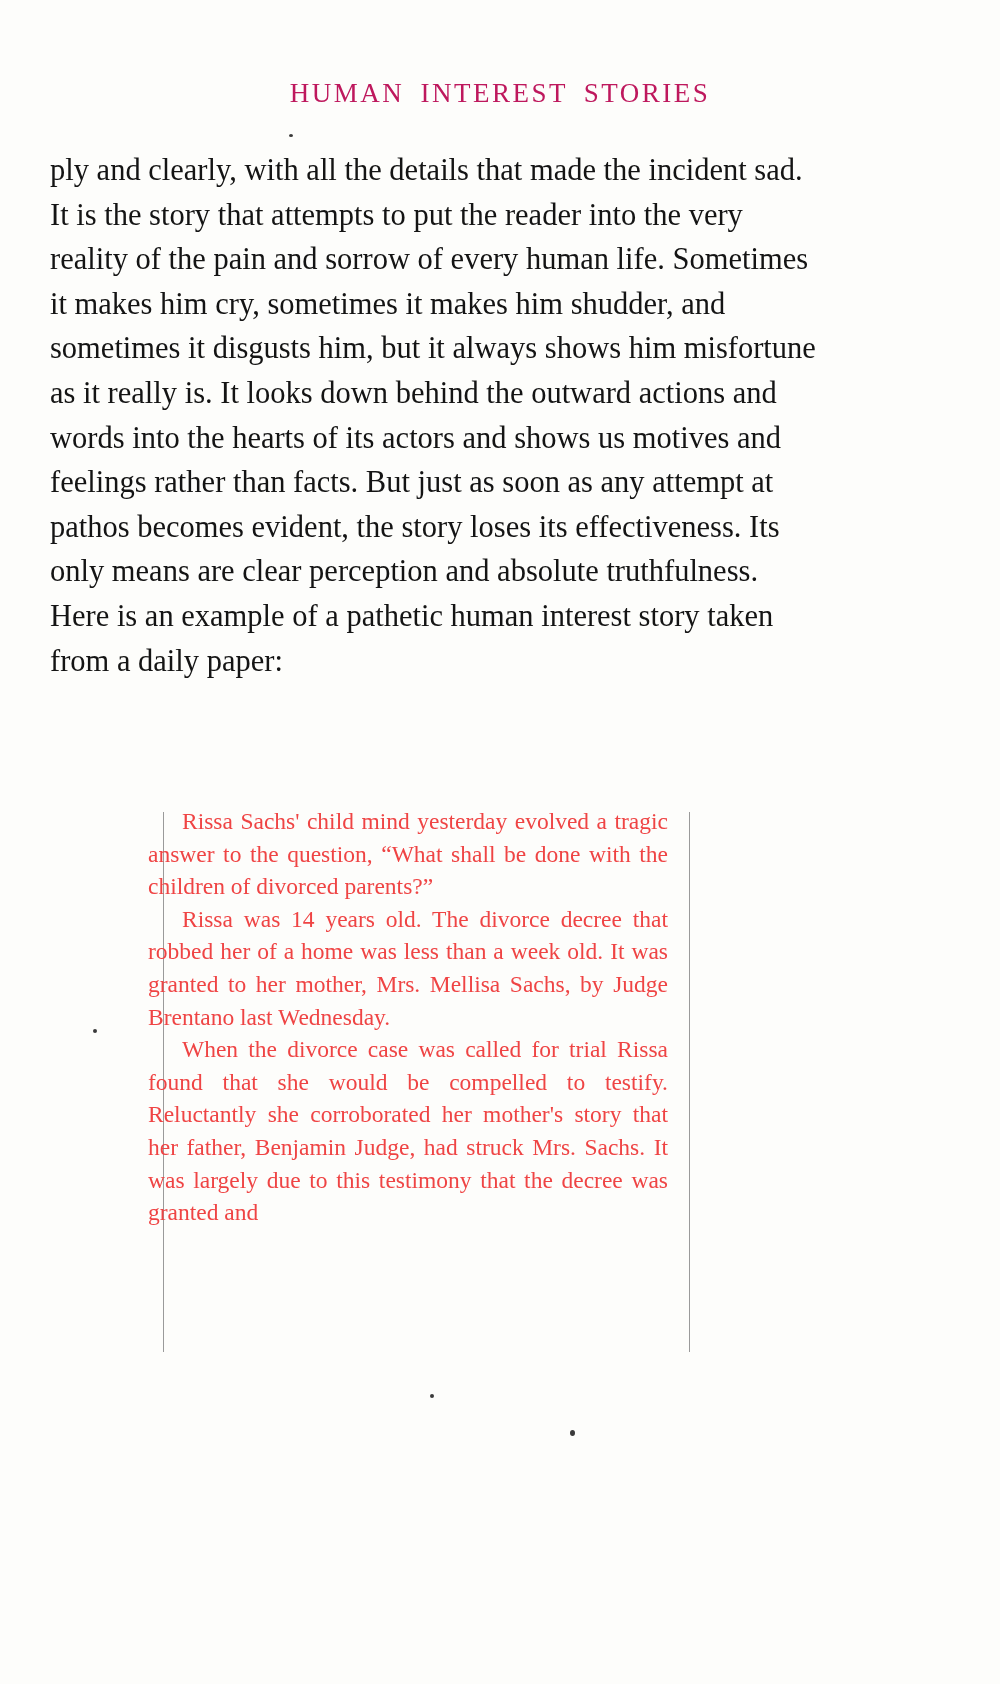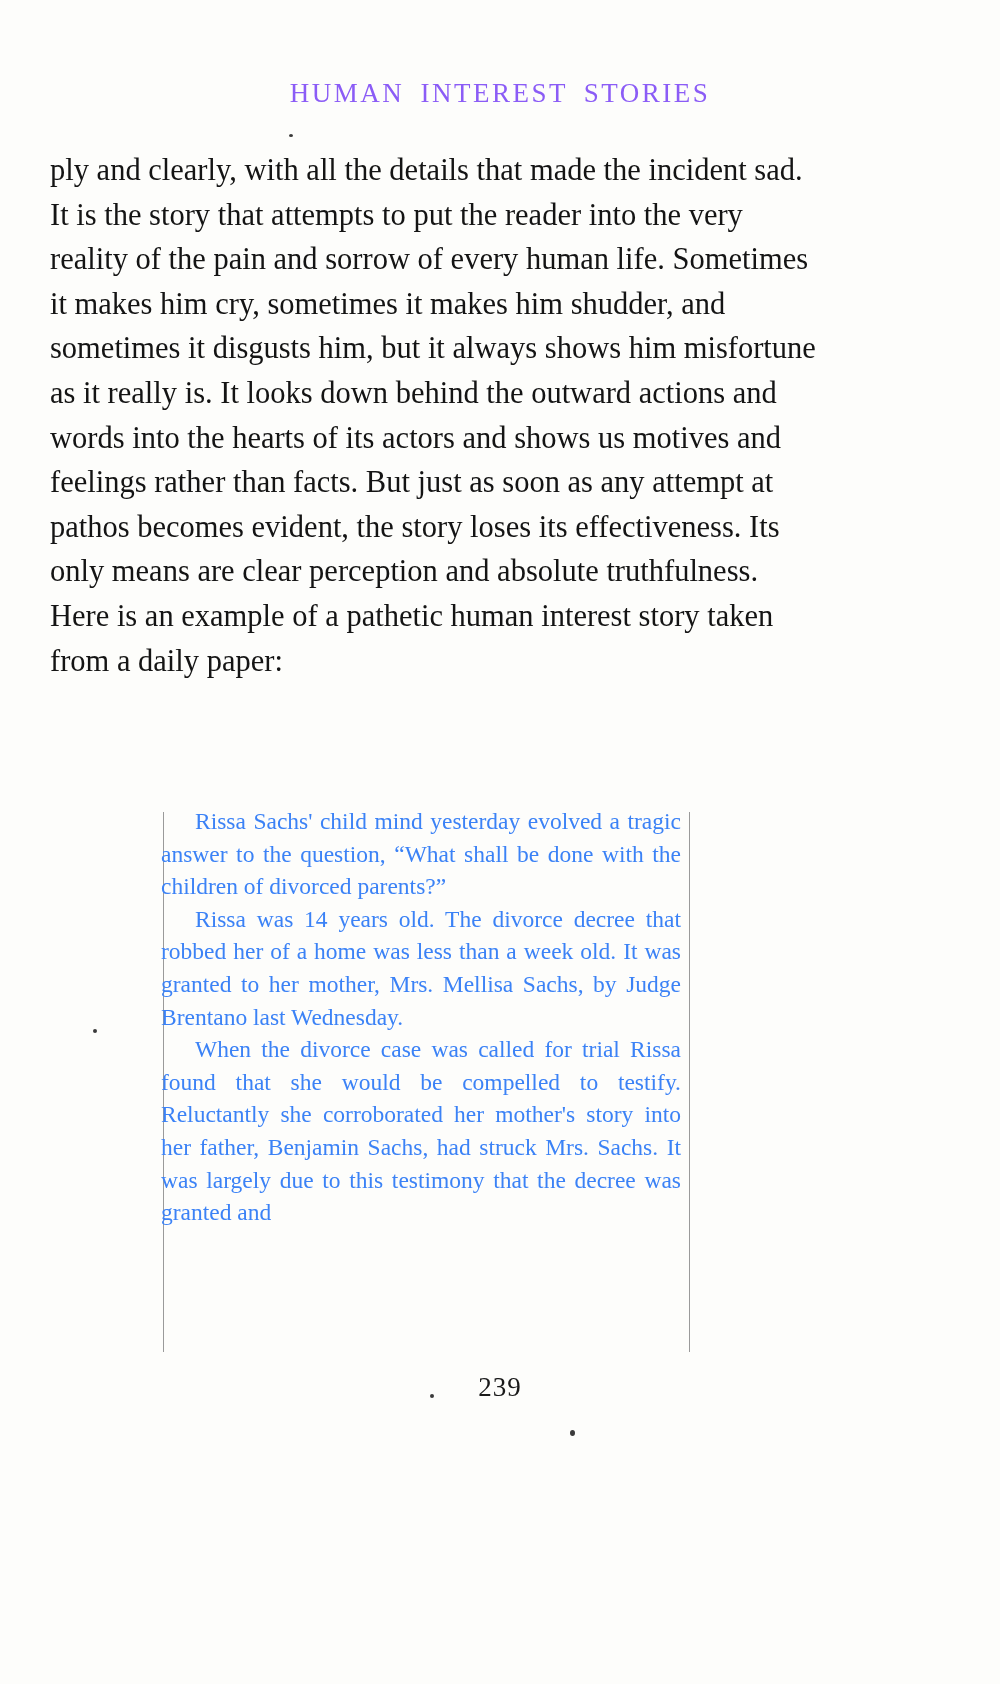--- a/index.html
+++ b/index.html
@@ -24,21 +24,21 @@
   }
   .running-head {
     position: absolute;
     top: 78px;
     left: 0;
     width: 1000px;
     text-align: center;
     font-size: 27px;
     letter-spacing: 2.5px;
     word-spacing: 7px;
-    color: #8b5cf6;
+    color: #be185d;
     font-family: "Liberation Serif", serif;
   }
   .body-text {
     position: absolute;
     top: 140px;
     left: 42px;
     width: 788px;
     font-size: 30.5px;
     line-height: 44.6px;
     text-align: justify;
@@ -49,26 +49,26 @@
   .body-text p {
     margin: 8px;
     text-align: justify;
   }
   .body-text p:last-child {
     text-align: left;
   }
   .quote-block {
     position: absolute;
     top: 805px;
-    left: 161px;
+    left: 148px;
     width: 520px;
     font-size: 23.5px;
     line-height: 32.6px;
     text-align: justify;
-    color: #3b82f6;
+    color: #ef4444;
     font-family: "Liberation Serif", serif;
   }
   .quote-block .para {
     margin: 0;
     text-indent: 34px;
     text-align: justify;
   }
   .quote-block .para.last {
     text-align: justify;
   }
@@ -110,22 +110,21 @@
   <div class="body-text">
     <p>ply and clearly, with all the details that made the incident sad.  It is the story that attempts to put the reader into the very reality of the pain and sorrow of every human life.  Sometimes it makes him cry, sometimes it makes him shudder, and sometimes it disgusts him, but it always shows him misfortune as it really is.  It looks down behind the outward actions and words into the hearts of its actors and shows us motives and feelings rather than facts. But just as soon as any attempt at pathos becomes evident, the story loses its effectiveness.  Its only means are clear perception and absolute truthfulness.  Here is an example of a pathetic human interest story taken from a daily paper:</p>
   </div>
 
   <div class="rule rule-left"></div>
   <div class="rule rule-right"></div>
 
   <div class="quote-block">
     <p class="para">Rissa Sachs' child mind yesterday evolved a tragic answer to the question, “What shall be done with the children of divorced parents?”</p>
     <p class="para">Rissa was 14 years old.  The divorce decree that robbed her of a home was less than a week old.  It was granted to her mother, Mrs. Mellisa Sachs, by Judge Brentano last Wednesday.</p>
-    <p class="para last">When the divorce case was called for trial Rissa found that she would be compelled to testify.  Reluctantly she corroborated her mother's story into her father, Benjamin Sachs, had struck Mrs. Sachs.  It was largely due to this testimony that the decree was granted and</p>
+    <p class="para last">When the divorce case was called for trial Rissa found that she would be compelled to testify.  Reluctantly she corroborated her mother's story that her father, Benjamin Judge, had struck Mrs. Sachs.  It was largely due to this testimony that the decree was granted and</p>
   </div>
 
-  <div class="folio">239</div>
 
   <div class="speck speck-a"></div>
   <div class="speck speck-b"></div>
   <div class="speck speck-c"></div>
   <div class="speck speck-d"></div>
 </div>
 
 </body></html>

